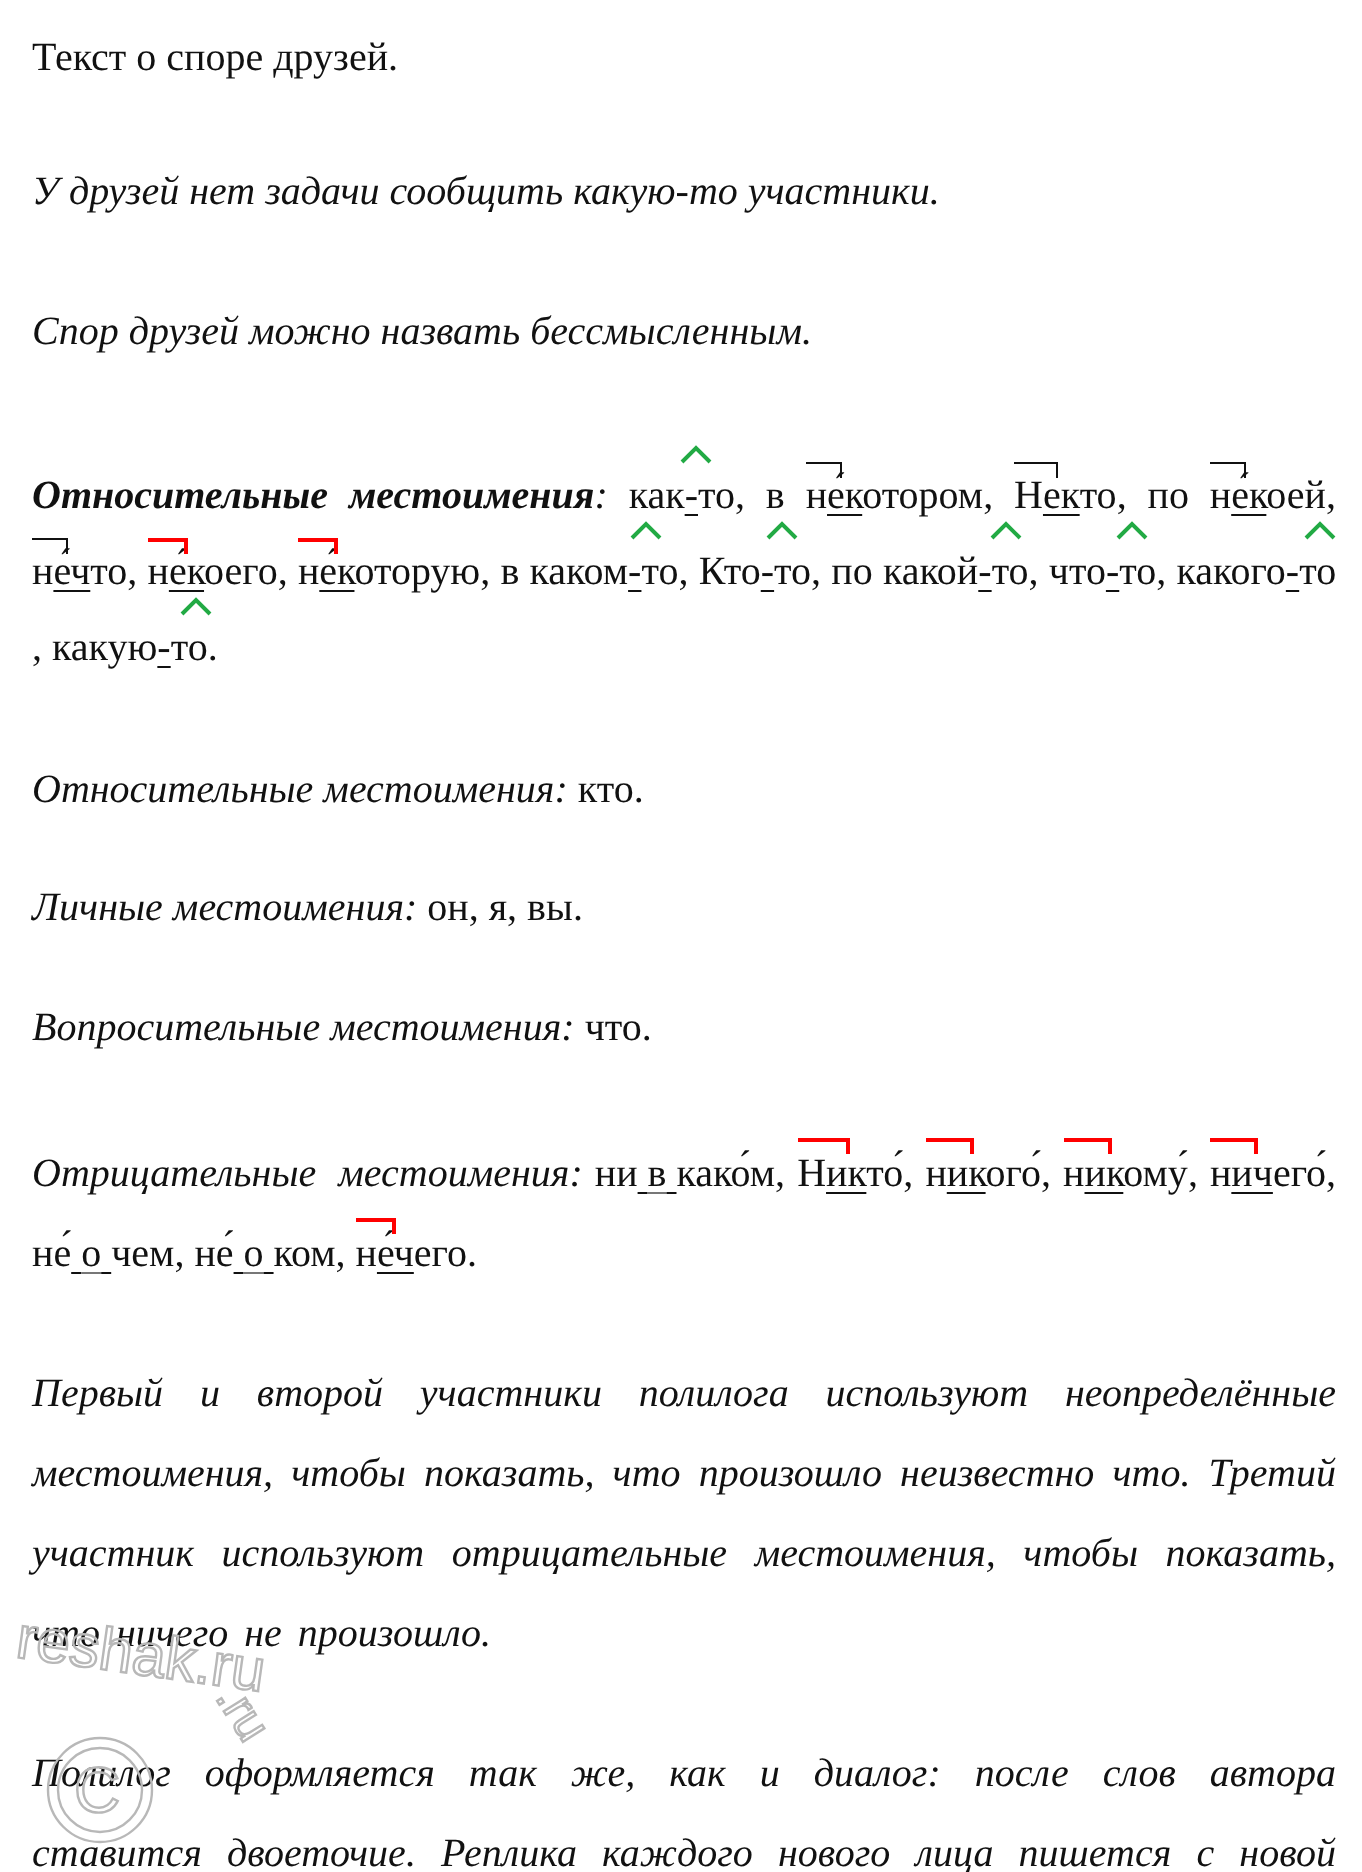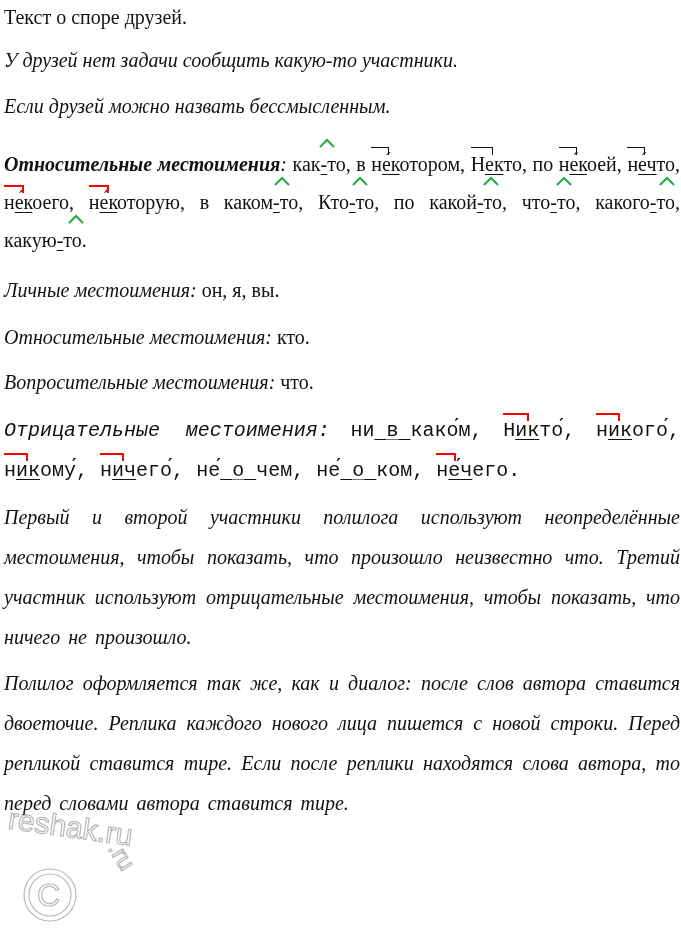--- a/index.html
+++ b/index.html
@@ -16,21 +16,21 @@
     font-size: 20px;
     color: #111111;
   }
   .doc {
     position: absolute;
     left: 4px;
     top: 0;
     width: 676px;
   }
   .p {
-    margin: 0;
+    margin: 12px;
     line-height: 40px;
     text-align: justify;
   }
   .p.single { text-align: left; }
   .i { font-style: italic; }
   .b { font-weight: bold; }
   .gap1 { height: 6px; }
   .gap2 { height: 7px; }
 
   
@@ -65,21 +65,21 @@
 </style>
 </head>
 <body>
 
 <div class="doc">
 
   <p class="p single" style="line-height:34px;">Текст о споре друзей.</p>
   <div class="gap1"></div>
   <p class="p single i" style="line-height:40px;">У друзей нет задачи сообщить какую-то участники.</p>
   <div class="gap1"></div>
-  <p class="p single i" style="line-height:40px;">Если друзей можно назвать бессмысленным.</p>
+  <p class="p single i" style="line-height:40px;">Спор друзей можно назвать бессмысленным.</p>
   <div class="gap1"></div>
 
   <div class="gap2"></div>
 
   <div class="gap1"></div>
 
   <p class="p" style="line-height:38px;">
     <span class="b i">Относительные местоимения</span><span class="i">:</span>
     <span class="w">как<span class="u">-</span>то<span class="roof" style="left:26px;">
           <svg width="16" height="10">
@@ -118,32 +118,32 @@
           </svg>
         </span></span>,
     <span class="w">какую<span class="u">-</span>то<span class="roof" style="left:64px;">
           <svg width="16" height="10">
             <polyline points="1,9 8,2 15,9" fill="none" stroke="#22aa44" stroke-width="2"></polyline>
           </svg>
         </span></span>.
   </p>
   <div class="gap1"></div>
 
+  <p class="p single" style="line-height:44px;">
+    <span class="i">Относительные местоимения:</span><span> кто.</span>
+  </p>
   <p class="p single" style="line-height:50px;">
     <span class="i">Личные местоимения:</span><span> он, я, вы.</span>
-  </p>
-  <p class="p single" style="line-height:44px;">
-    <span class="i">Относительные местоимения:</span><span> кто.</span>
   </p>
   <p class="p single" style="line-height:46px;">
     <span class="i">Вопросительные местоимения:</span><span> что.</span>
   </p>
   <div class="gap1"></div>
 
-  <p class="p" style="line-height:40px;font-family:Liberation Mono, monospace;">
+  <p class="p" style="line-height:40px;">
     <span class="i" style="word-spacing:5px;">Отрицательные местоимения:</span>
     <span class="w">ни<span class="u">&nbsp;</span><span class="ud">в</span><span class="u">&nbsp;</span>како́м</span>,
     <span class="w"><span class="prefix-box red" style="left:0;width:26px;"></span>Н<span class="u">ик</span>то́</span>,
     <span class="w"><span class="prefix-box red" style="left:0;width:24px;"></span>н<span class="u">ик</span>ого́</span>,
     <span class="w"><span class="prefix-box red" style="left:0;width:24px;"></span>н<span class="u">ик</span>ому́</span>,
     <span class="w"><span class="prefix-box red" style="left:0;width:24px;"></span>н<span class="u">ич</span>его́</span>,
     <span class="w">не́<span class="u">&nbsp;</span><span class="ud">о</span><span class="u">&nbsp;</span>чем</span>,
     <span class="w">не́<span class="u">&nbsp;</span><span class="ud">о</span><span class="u">&nbsp;</span>ком</span>,
     <span class="w"><span class="prefix-box red" style="left:0;width:20px;"></span>н<span class="u">е́ч</span>его</span>.
   </p>

